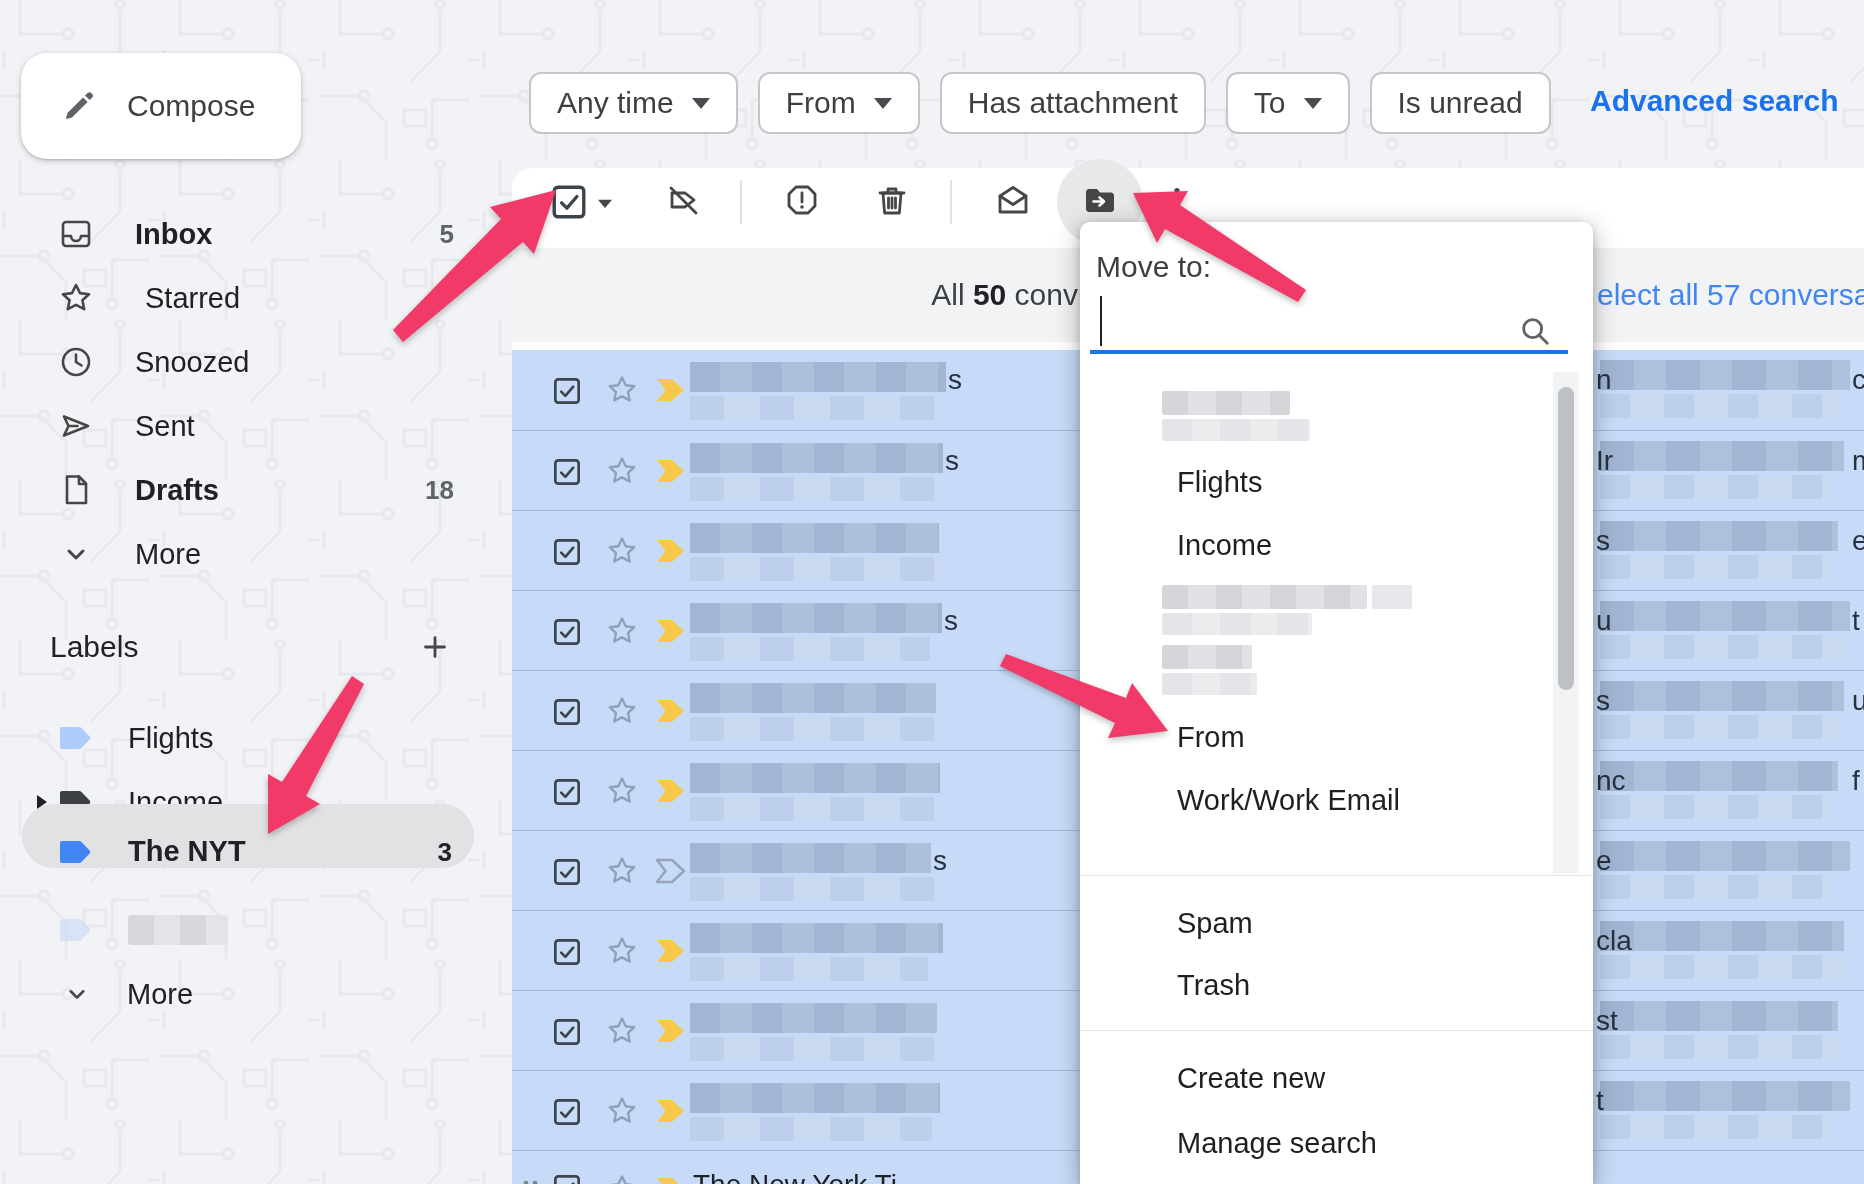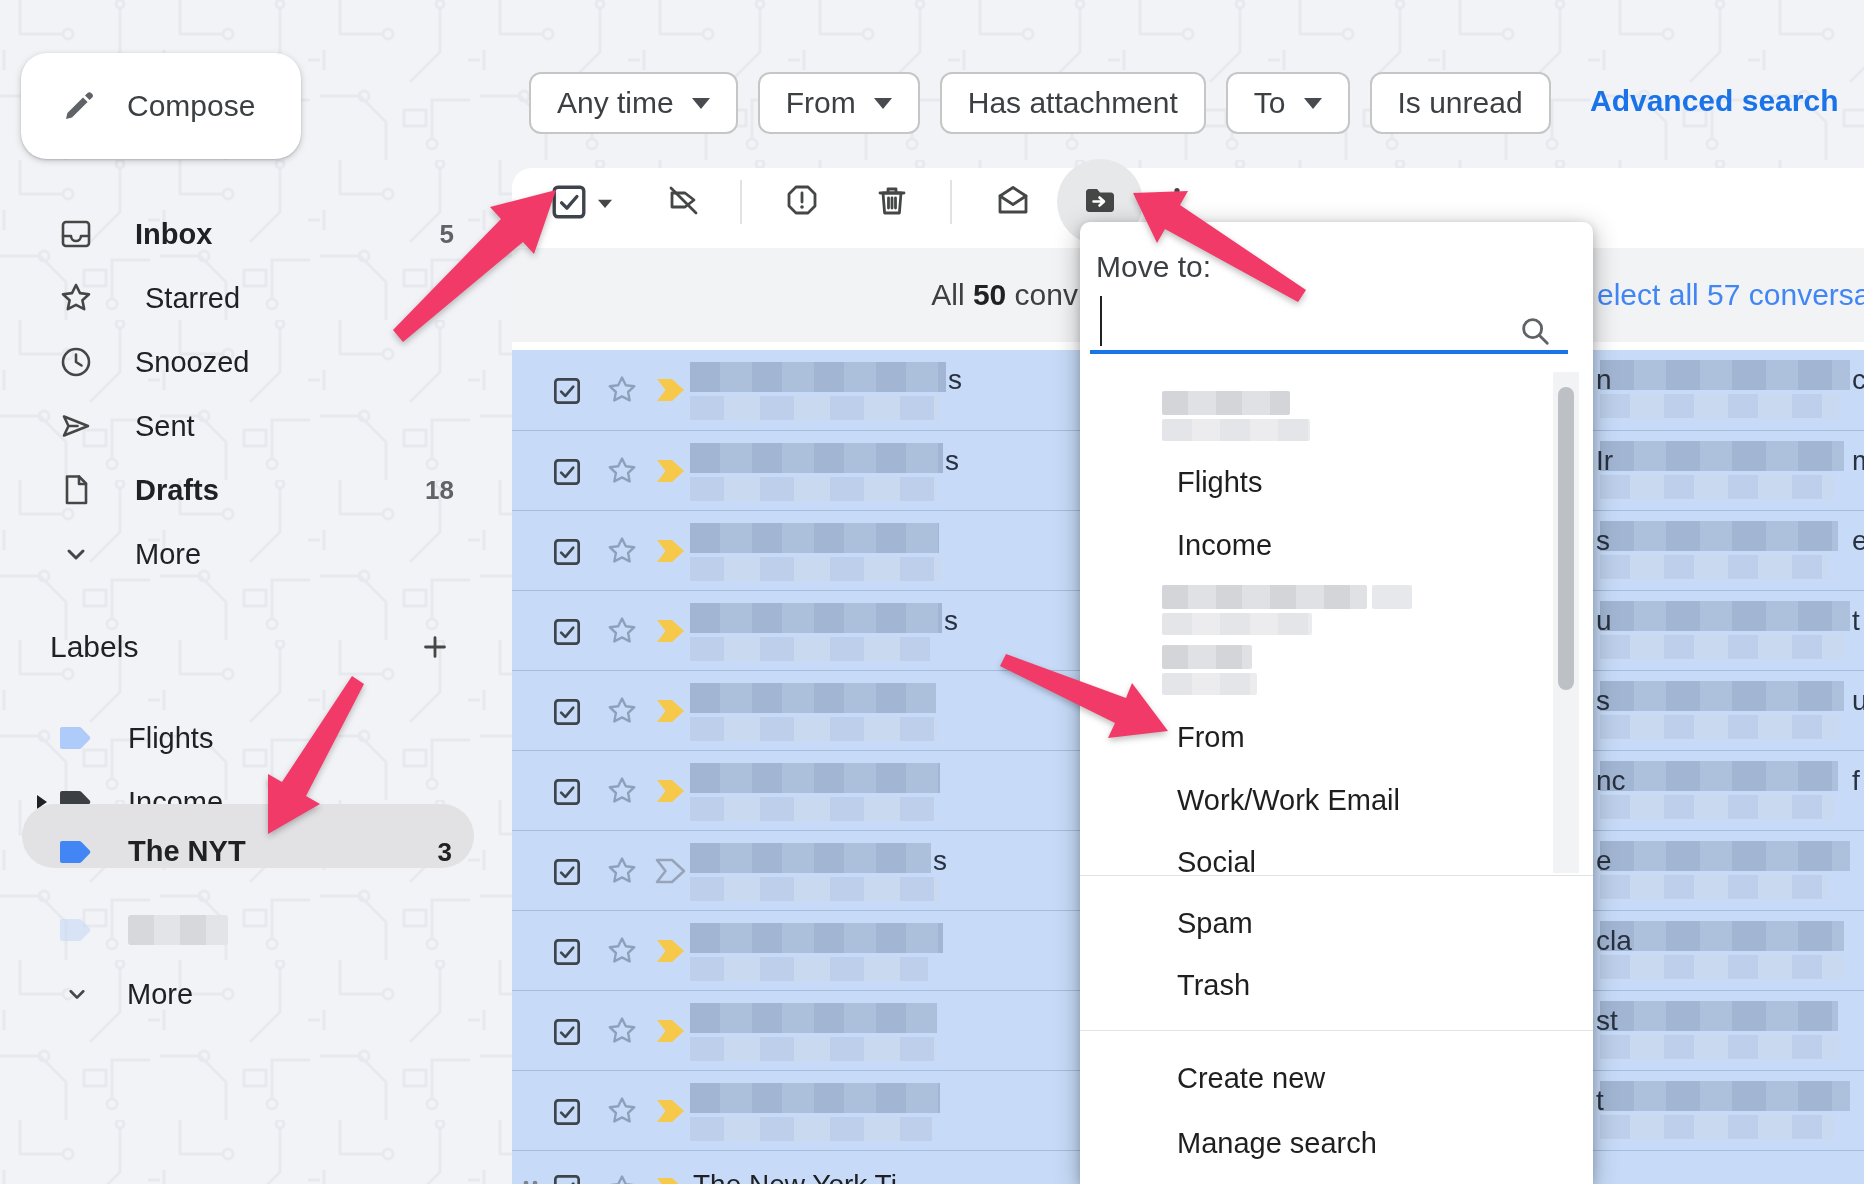--- a/index.html
+++ b/index.html
@@ -588,23 +588,20 @@
         <div class="menu-item" style="top: 269px;">
           <div class="pblur" style="left: 82px; top: 4px; width: 90px; height: 24px; background: repeating-linear-gradient(90deg, rgb(211, 213, 217) 0px, rgb(211, 213, 217) 26px, rgb(223, 225, 229) 26px, rgb(223, 225, 229) 54px); position: absolute;"></div>
           <div class="pblur" style="left: 82px; top: 32px; width: 95px; height: 22px; background: repeating-linear-gradient(90deg, rgb(227, 229, 233) 0px, rgb(227, 229, 233) 30px, rgb(236, 236, 239) 30px, rgb(236, 236, 239) 58px); position: absolute;"></div>
         </div>
         <div class="menu-item" style="top: 334px;">
           <span>From</span>
         </div>
         <div class="menu-item" style="top: 397px;">
           <span>Work/Work Email</span>
         </div>
-        <div class="menu-item" style="top: 459px;">
-          <span>Social</span>
-        </div>
       </div>
     <div id="mv-track"></div>
     <div id="mv-thumb"></div>
     <div id="menu-fixed">
         <div class="menu-item" style="top: 670px; position: absolute;">
           <span>Spam</span>
         </div>
         <div class="menu-item" style="top: 732px; position: absolute;">
           <span>Trash</span>
         </div>

